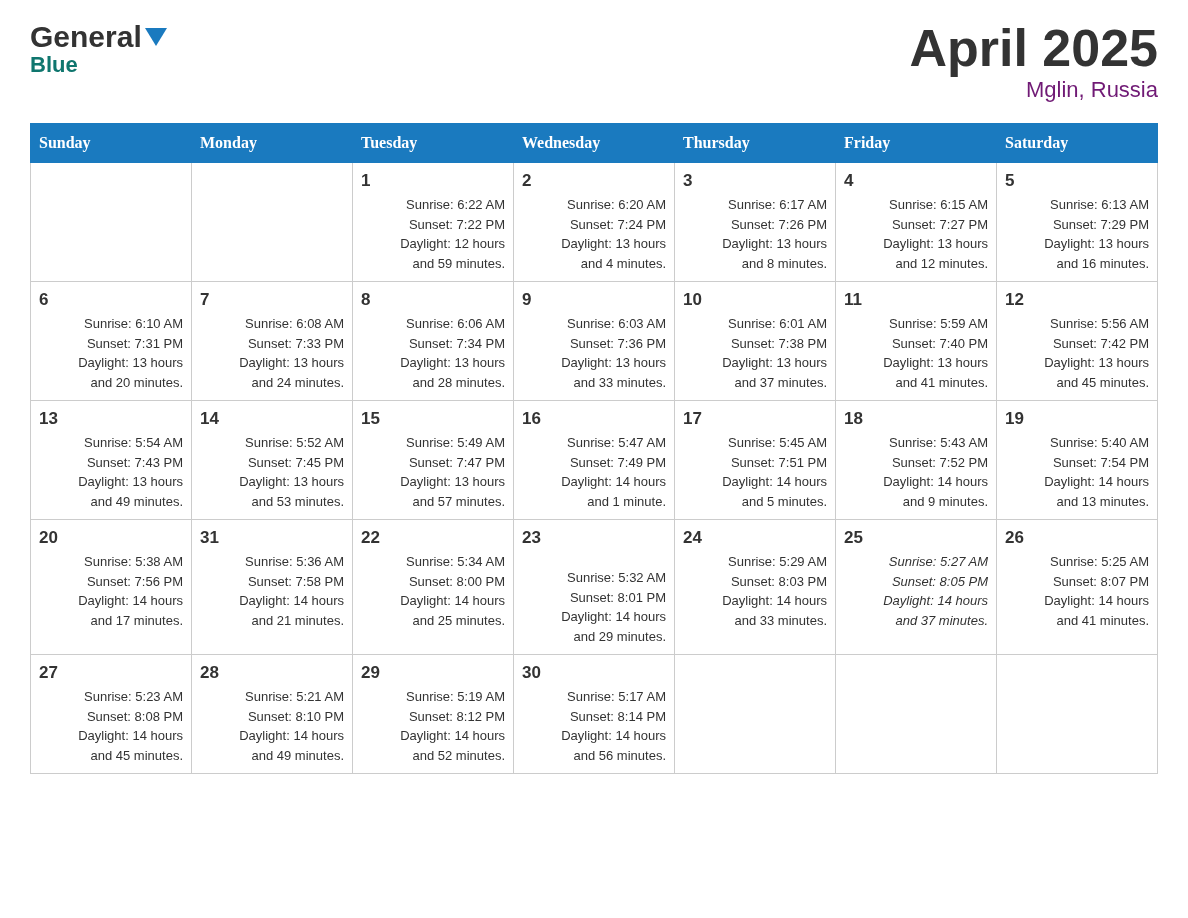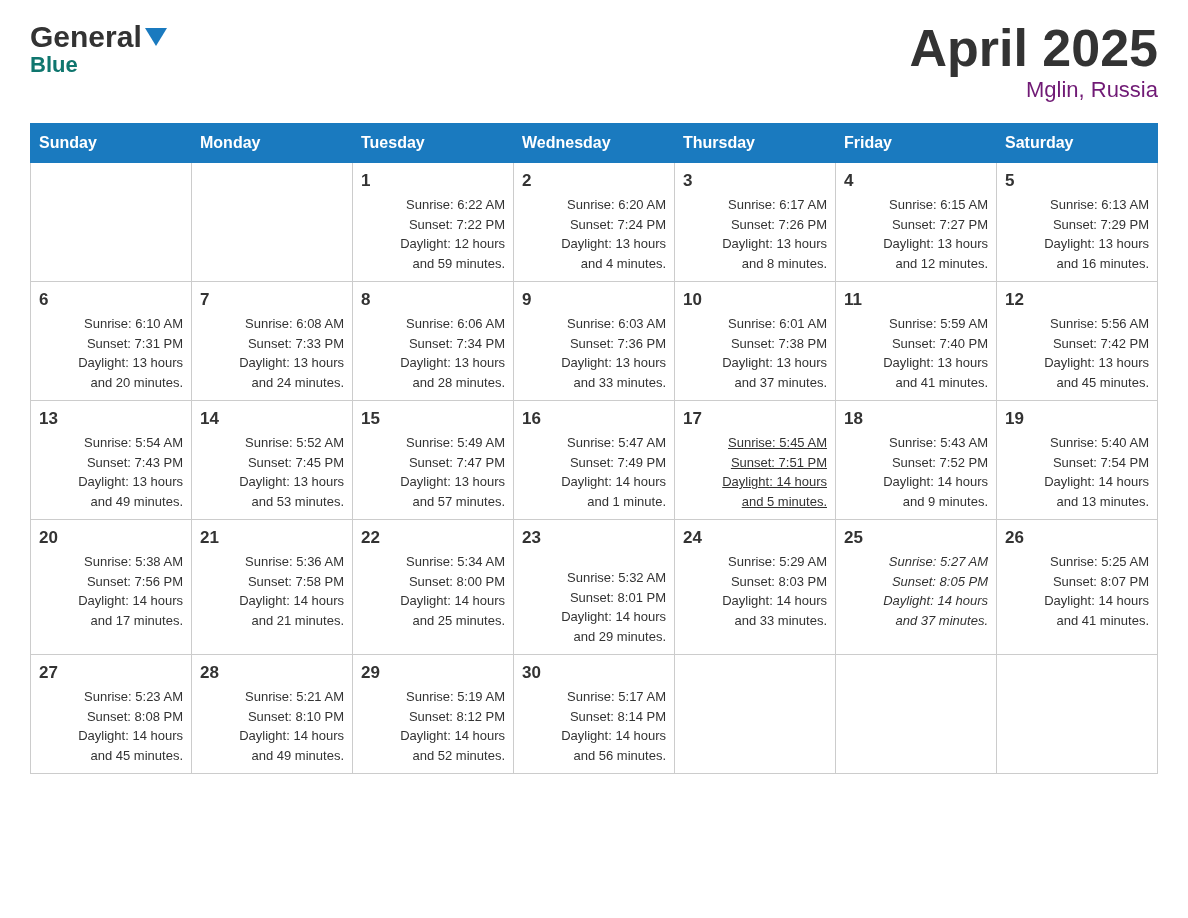--- a/index.html
+++ b/index.html
@@ -48,20 +48,21 @@
       border: 1px solid #1a7abf;
     }
     .calendar th {
       background-color: #1a7abf;
       color: #fff;
       font-size: 16px;
       font-weight: bold;
       padding: 10px 8px;
       text-align: left;
       border: 1px solid #1a7abf;
+      font-family: Liberation Serif, serif;
     }
     .calendar td {
       vertical-align: top;
       padding: 8px;
       border: 1px solid #ccc;
       width: calc(100% / 7);
       font-size: 13px;
       color: #333;
       min-height: 110px;
     }
@@ -246,21 +247,21 @@
         </td>
         <td>
           <span class="day-number">16</span>
           <div class="day-info" style="white-space: pre-line;">Sunrise: 5:47 AM
 Sunset: 7:49 PM
 Daylight: 14 hours
 and 1 minute.</div>
         </td>
         <td>
           <span class="day-number">17</span>
-          <div class="day-info" style="white-space: pre-line; text-decoration: underline;">Sunrise: 5:45 AM
+          <div class="day-info" style="white-space: pre-line;">Sunrise: 5:45 AM
 Sunset: 7:51 PM
 Daylight: 14 hours
 and 5 minutes.</div>
         </td>
         <td>
           <span class="day-number">18</span>
           <div class="day-info" style="white-space: pre-line;">Sunrise: 5:43 AM
 Sunset: 7:52 PM
 Daylight: 14 hours
 and 9 minutes.</div>
@@ -275,21 +276,21 @@
       </tr>
       <tr>
         <td>
           <span class="day-number">20</span>
           <div class="day-info" style="white-space: pre-line;">Sunrise: 5:38 AM
 Sunset: 7:56 PM
 Daylight: 14 hours
 and 17 minutes.</div>
         </td>
         <td>
-          <span class="day-number">21</span>
+          <span class="day-number">31</span>
           <div class="day-info" style="white-space: pre-line;">Sunrise: 5:36 AM
 Sunset: 7:58 PM
 Daylight: 14 hours
 and 21 minutes.</div>
         </td>
         <td>
           <span class="day-number">22</span>
           <div class="day-info" style="white-space: pre-line;">Sunrise: 5:34 AM
 Sunset: 8:00 PM
 Daylight: 14 hours

